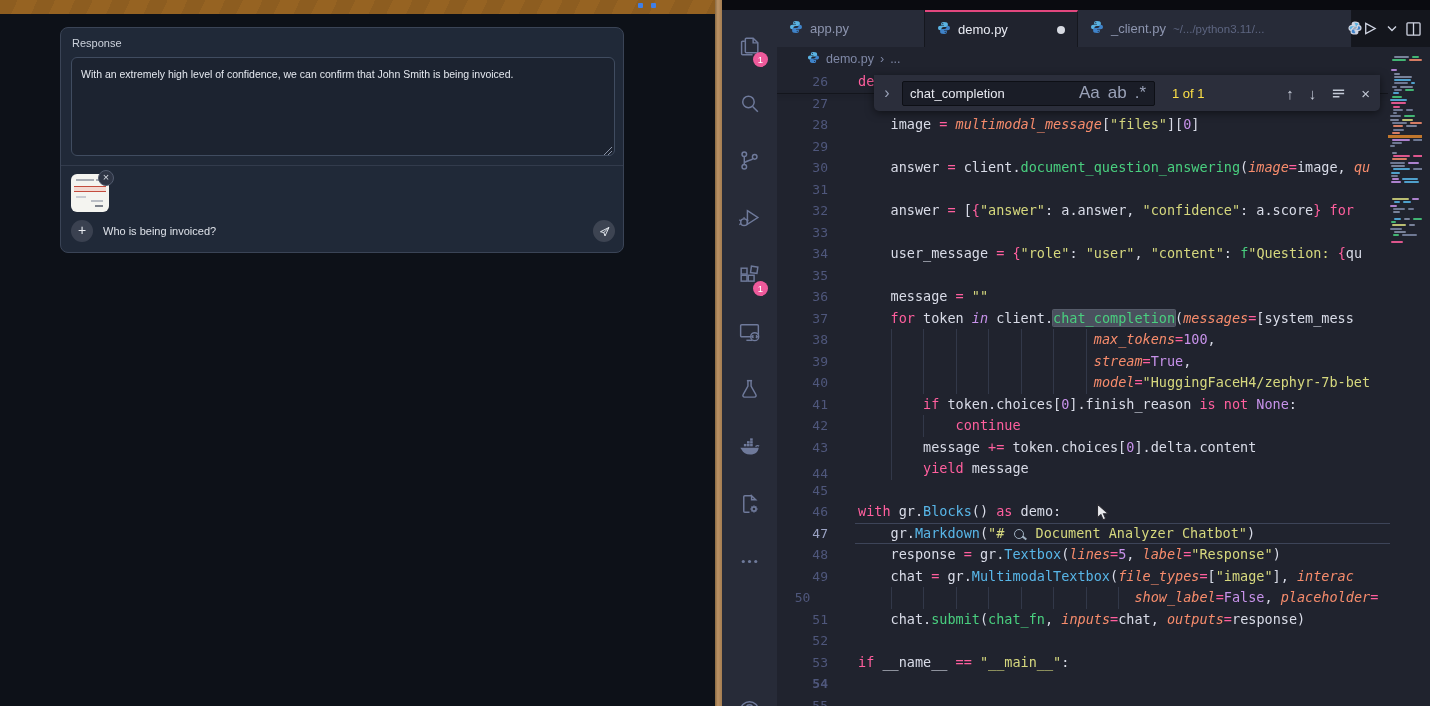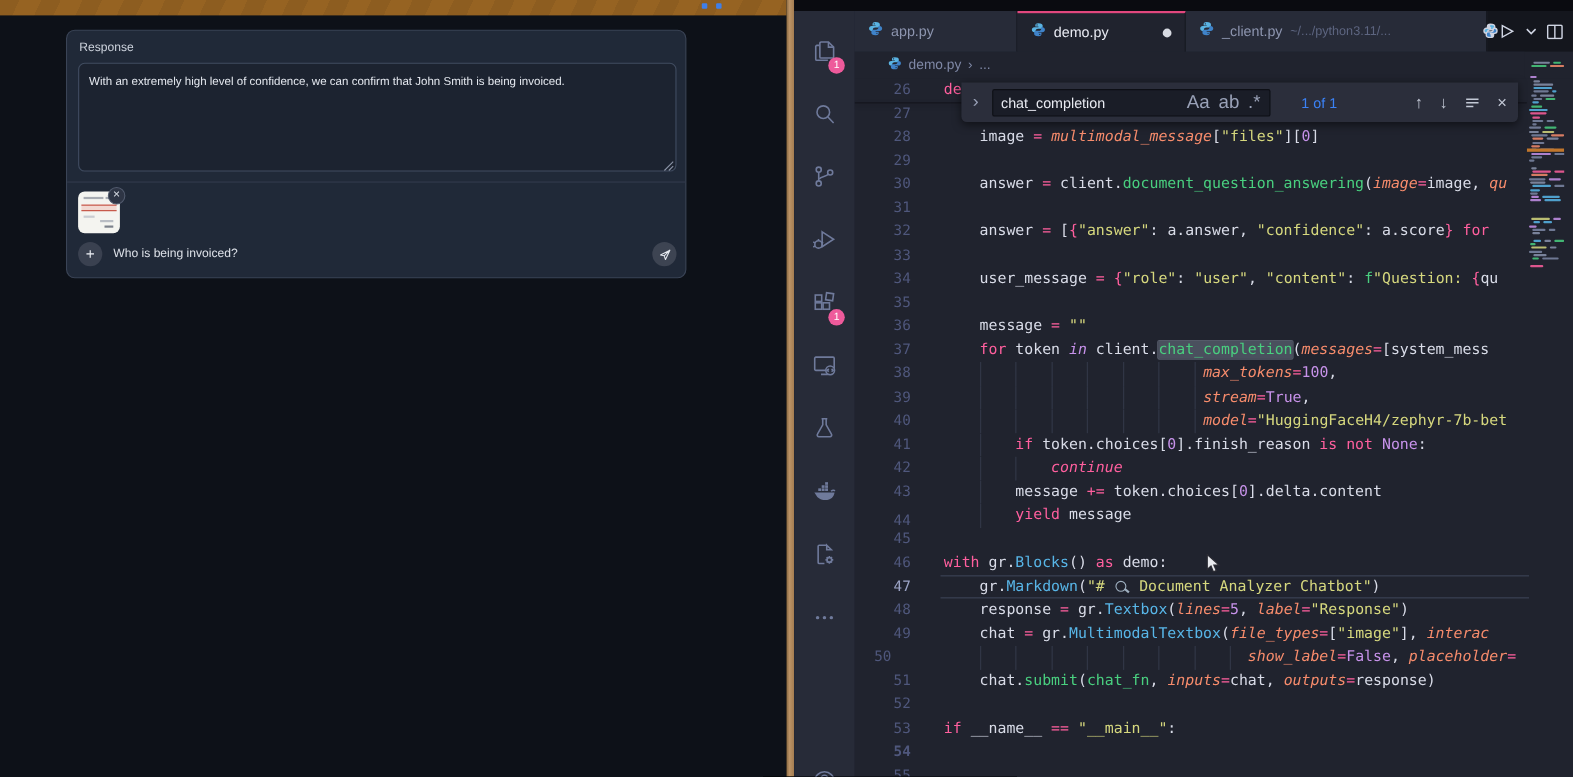--- a/index.html
+++ b/index.html
@@ -97,21 +97,21 @@
   .find { position:absolute; left:152px; top:75px; width:506px; height:36px; background:#2b2e3b;
     border-radius:0 0 5px 5px; box-shadow:0 2px 8px rgba(0,0,0,.5); display:flex; align-items:center;
     padding:0 10px 0 6px; gap:8px; z-index:5; }
   .find-chevron { color:#9aa2b8; font-size:16px; width:14px; text-align:center; cursor:pointer; }
   .find-input { display:flex; align-items:center; width:253px; height:25px; background:#1a1d27;
     border:1px solid #0d0f15; border-radius:2px; padding:0 4px 0 7px; }
   .find-input input { flex:1; background:transparent; border:none; outline:none; color:#e8eaf1;
     font-size:13px; font-family:"Liberation Sans",sans-serif; min-width:0; }
   .find-toggle { color:#9aa2b8; font-size:17px; padding:1px 4px; cursor:pointer; }
   .find-toggle.uword { }
-  .find-results { color:#3b82f6; font-size:13px; margin-left:20px; white-space:nowrap; }
+  .find-results { color:#fde047; font-size:13px; margin-left:9px; white-space:nowrap; }
   .find-nav { margin-left:auto; display:flex; align-items:center; gap:15px; color:#c3c9d6; }
   .find-nav .fbtn { font-size:15px; cursor:pointer; line-height:1; }
   .find-nav svg { stroke:#c3c9d6; fill:none; stroke-width:1.5; }
 
   .mouse-cursor { position:absolute; left:374px; top:503px; z-index:9; pointer-events:none; }
 </style>
 </head>
 <body>
 
 <div class="screen">
@@ -329,21 +329,21 @@
         <div class="row" style="top: 236.8px;"><span style="padding-left: 32.52px; display: inline-block;"><span class="sg-kw">for</span><span class="sg-pl"> token </span><span class="sg-kw2">in</span><span class="sg-pl"> client.</span><span class="sg-fnm">chat_completion</span><span class="sg-pl">(</span><span class="sg-param">messages</span><span class="sg-kw">=</span><span class="sg-pl">[system_mess</span></span></div>
         <div class="ln" style="top: 258.3px;">38</div>
         <div class="row" style="top: 258.3px;"><span class="guide" style="left: 32.52px;"></span><span class="guide" style="left: 65.04px;"></span><span class="guide" style="left: 97.56px;"></span><span class="guide" style="left: 130.08px;"></span><span class="guide" style="left: 162.6px;"></span><span class="guide" style="left: 195.12px;"></span><span class="guide" style="left: 227.64px;"></span><span style="padding-left: 235.77px; display: inline-block;"><span class="sg-param">max_tokens</span><span class="sg-kw">=</span><span class="sg-num">100</span><span class="sg-pl">,</span></span></div>
         <div class="ln" style="top: 279.8px;">39</div>
         <div class="row" style="top: 279.8px;"><span class="guide" style="left: 32.52px;"></span><span class="guide" style="left: 65.04px;"></span><span class="guide" style="left: 97.56px;"></span><span class="guide" style="left: 130.08px;"></span><span class="guide" style="left: 162.6px;"></span><span class="guide" style="left: 195.12px;"></span><span class="guide" style="left: 227.64px;"></span><span style="padding-left: 235.77px; display: inline-block;"><span class="sg-param">stream</span><span class="sg-kw">=</span><span class="sg-num">True</span><span class="sg-pl">,</span></span></div>
         <div class="ln" style="top: 301.3px;">40</div>
         <div class="row" style="top: 301.3px;"><span class="guide" style="left: 32.52px;"></span><span class="guide" style="left: 65.04px;"></span><span class="guide" style="left: 97.56px;"></span><span class="guide" style="left: 130.08px;"></span><span class="guide" style="left: 162.6px;"></span><span class="guide" style="left: 195.12px;"></span><span class="guide" style="left: 227.64px;"></span><span style="padding-left: 235.77px; display: inline-block;"><span class="sg-param">model</span><span class="sg-kw">=</span><span class="sg-str">"HuggingFaceH4/zephyr-7b-bet</span></span></div>
         <div class="ln" style="top: 322.8px;">41</div>
         <div class="row" style="top: 322.8px;"><span class="guide" style="left: 32.52px;"></span><span style="padding-left: 65.04px; display: inline-block;"><span class="sg-kw">if</span><span class="sg-pl"> token.choices[</span><span class="sg-num">0</span><span class="sg-pl">].finish_reason </span><span class="sg-kw">is not</span><span class="sg-pl"> </span><span class="sg-num">None</span><span class="sg-pl">:</span></span></div>
         <div class="ln" style="top: 344.3px;">42</div>
-        <div class="row" style="top: 344.3px;"><span class="guide" style="left: 32.52px;"></span><span class="guide" style="left: 65.04px;"></span><span style="padding-left: 97.56px; display: inline-block; font-style: italic;"><span class="sg-kw">continue</span></span></div>
+        <div class="row" style="top: 344.3px;"><span class="guide" style="left: 32.52px;"></span><span class="guide" style="left: 65.04px;"></span><span style="padding-left: 97.56px; display: inline-block;"><span class="sg-kw">continue</span></span></div>
         <div class="ln" style="top: 365.8px;">43</div>
         <div class="row" style="top: 365.8px;"><span class="guide" style="left: 32.52px;"></span><span style="padding-left: 65.04px; display: inline-block;"><span class="sg-pl">message </span><span class="sg-kw">+=</span><span class="sg-pl"> token.choices[</span><span class="sg-num">0</span><span class="sg-pl">].delta.content</span></span></div>
         <div class="ln" style="top: 392px;">44</div>
         <div class="row" style="top: 387.3px;"><span class="guide" style="left: 32.52px;"></span><span style="padding-left: 65.04px; display: inline-block;"><span class="sg-kw">yield</span><span class="sg-pl"> message</span></span></div>
         <div class="ln" style="top: 408.8px;">45</div>
         <div class="row" style="top: 408.8px;"><span style="padding-left: 0px; display: inline-block;"></span></div>
         <div class="ln" style="top: 430.3px;">46</div>
         <div class="row" style="top: 430.3px;"><span style="padding-left: 0px; display: inline-block;"><span class="sg-kw">with</span><span class="sg-pl"> gr.</span><span class="sg-cls">Blocks</span><span class="sg-pl">() </span><span class="sg-kw">as</span><span class="sg-pl"> demo:</span></span></div>
         <div class="ln cur" style="top: 451.8px;">47</div>
         <div class="row" style="top: 451.8px;"><span style="padding-left: 32.52px; display: inline-block;"><span class="sg-pl">gr.</span><span class="sg-cls">Markdown</span><span class="sg-pl">(</span><span class="sg-str">"# </span><span class="mag"></span><span class="sg-str"> Document Analyzer Chatbot"</span><span class="sg-pl">)</span></span></div>

